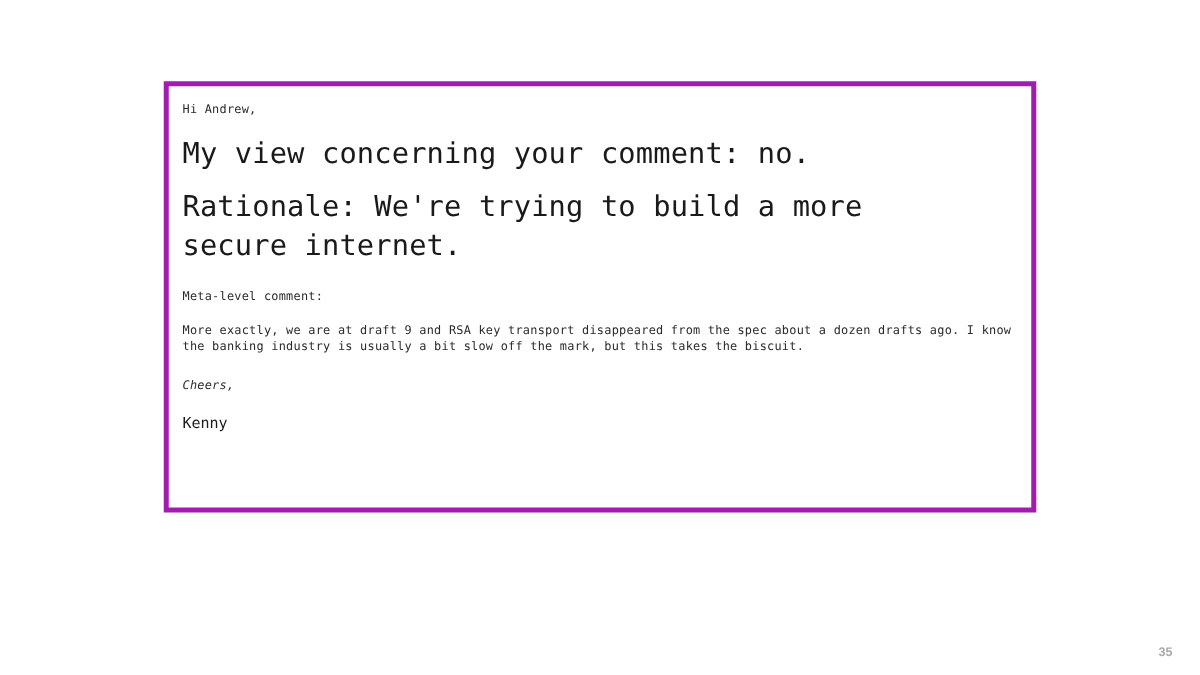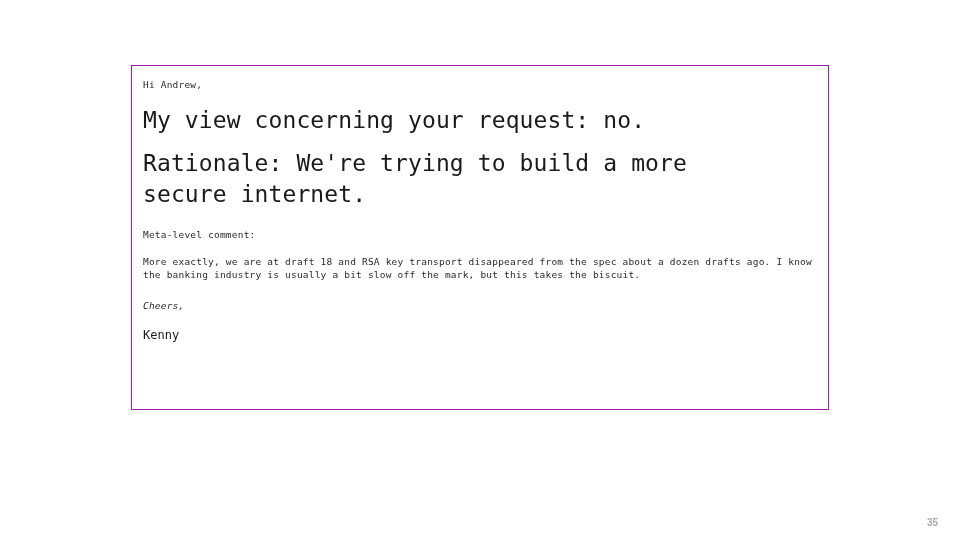--- a/index.html
+++ b/index.html
@@ -21,21 +21,21 @@
     inset: 0;
     background: #ffffff;
   }
 
   #quote-box {
     position: absolute;
     left: 131px;
     top: 65px;
     width: 698px;
     height: 345px;
-    border: 1px solid #a21caf;
+    border: 4px solid #a21caf;
     box-sizing: border-box;
     background: #ffffff;
   }
 
   #quote-inner {
     padding: 10px 14px 8px 11px;
     box-sizing: border-box;
   }
 
   .small-line {
@@ -96,29 +96,29 @@
 </head>
 <body>
 
 <div id="slide">
 
   <div id="quote-box">
     <div id="quote-inner">
 
       <div class="small-line greeting">Hi Andrew,</div>
 
-      <div class="headline">My view concerning your request: no.</div>
+      <div class="headline">My view concerning your comment: no.</div>
 
       <div class="headline two-line">Rationale: We're trying to build a more
 secure internet.</div>
 
       <div class="small-line meta-label">Meta-level comment:</div>
 
 
-      <div class="small-line body-para">More exactly, we are at draft 18 and RSA key transport disappeared from the spec about a dozen drafts ago. I know
+      <div class="small-line body-para">More exactly, we are at draft 9 and RSA key transport disappeared from the spec about a dozen drafts ago. I know
 the banking industry is usually a bit slow off the mark, but this takes the biscuit.</div>
 
       <div class="small-line cheers">Cheers,</div>
 
       <div class="signature">Kenny</div>
 
     </div>
   </div>
 
   <div id="page-number">35</div>

